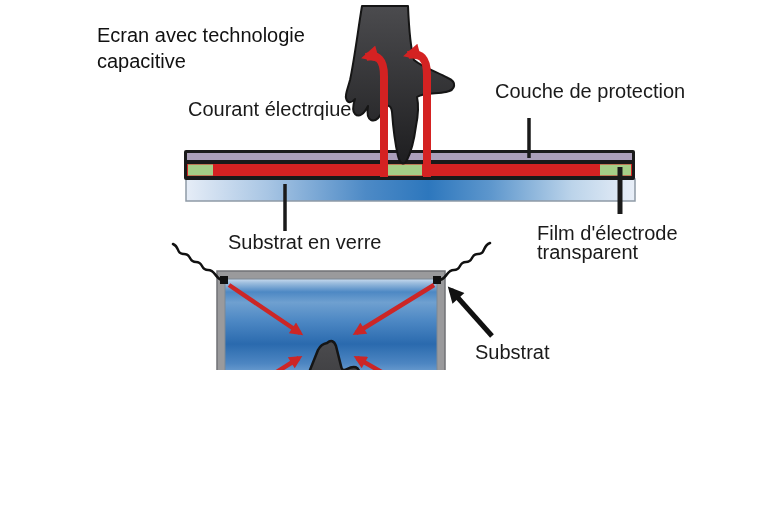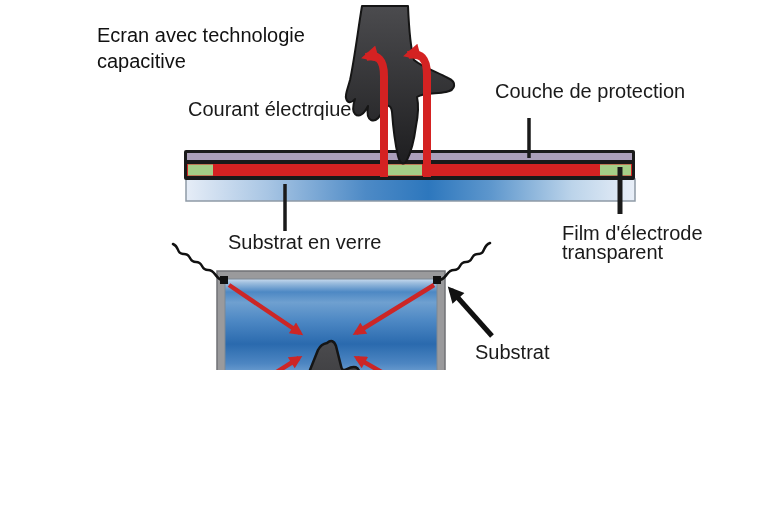--- a/index.html
+++ b/index.html
@@ -14,21 +14,21 @@
 </head>
 <body>
 
 <div class="stage">
 
   <div class="title" style="left:97px;top:22px;">Ecran avec technologie
 capacitive</div>
   <div class="lbl" style="left:188px;top:100px;">Courant électrqiue</div>
   <div class="lbl" style="left:495px;top:82px;">Couche de protection</div>
   <div class="lbl" style="left:228px;top:233px;">Substrat en verre</div>
-  <div class="lbl" style="left:537px;top:224px;margin-left:25px;">Film d'électrode
+  <div class="lbl" style="left:537px;top:224px;">Film d'électrode
 transparent</div>
   <div class="lbl" style="left:475px;top:343px;">Substrat</div>
 
   <svg class="diagram-svg" width="764" height="514" viewBox="0 0 764 514">
     <defs>
       <linearGradient id="glassH" x1="0" y1="0" x2="1" y2="0">
         <stop offset="0" stop-color="#e6edf7"></stop>
         <stop offset="0.18" stop-color="#a9c6e4"></stop>
         <stop offset="0.40" stop-color="#4d8ac6"></stop>
         <stop offset="0.54" stop-color="#2d77bd"></stop>

